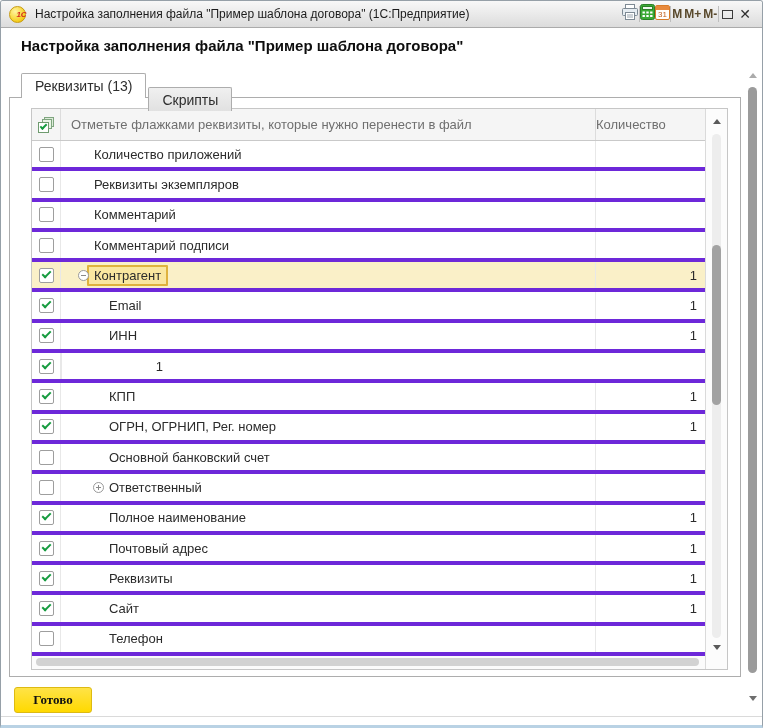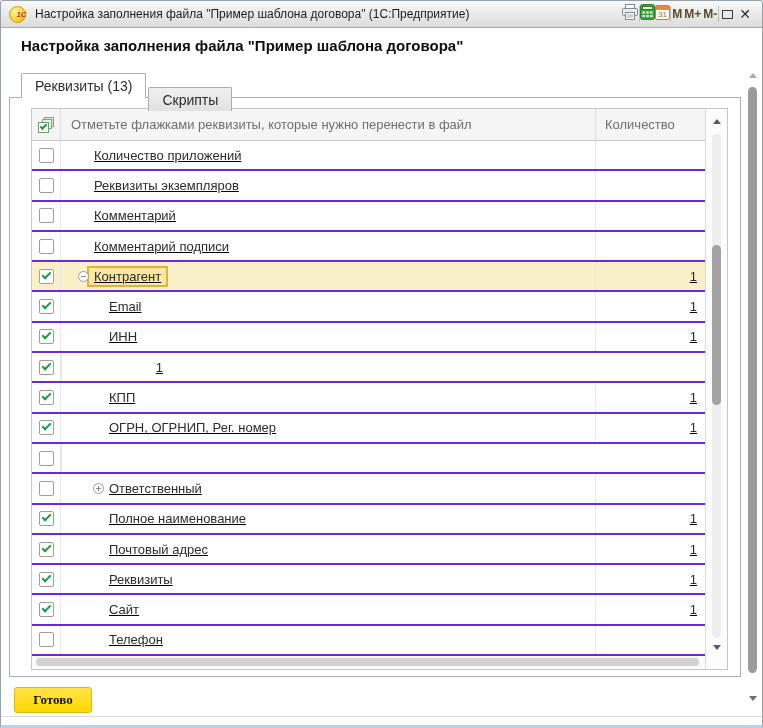--- a/index.html
+++ b/index.html
@@ -64,24 +64,24 @@
     border:1px solid #C6C6C6; background:#3b82f6;
     display:flex;
   }
   .tbl-left{ flex:1; display:flex; flex-direction:column; min-width:0; }
   .tbl-head{
     height:32px; flex:none; display:flex; align-items:stretch;
     background:#F5F5F5; border-bottom:1px solid #C9C9C9;
   }
   .hc-check{ width:29px; flex:none; border-right:1px solid #DCDCDC; display:flex; align-items:center; justify-content:center; }
   .hc-main{ flex:1; display:flex; align-items:center; padding-left:10px; font-size:13px; color:#6F6F6F; min-width:0; }
-  .hc-count{ width:110px; flex:none; border-left:1px solid #DCDCDC; display:flex; align-items:center; padding-left:9px; font-size:13px; color:#6F6F6F; }
+  .hc-count{ width:110px; flex:none; border-left:1px solid #DCDCDC; display:flex; align-items:center; font-size:13px; color:#6F6F6F; }
 
   .rows{ flex:1; display:flex; flex-direction:column; }
-  .row{ flex:1; display:flex; align-items:stretch; border-bottom:2px solid #6d28d9; background:#fff;text-decoration:underline; }
+  .row{ flex:1; display:flex; align-items:stretch; border-bottom:4px solid #6d28d9; background:#fff; }
   .row.selected{ background:#FAF0C8; }
   .cell-check{ width:29px; flex:none; border-right:1px solid #E8E8E8; display:flex; align-items:center; justify-content:center; }
   .cell-main{ flex:1; display:flex; align-items:center; font-size:13px; color:#2B2B2B; min-width:0; }
   .cell-main.lvl0{ padding-left:17px; }
   .cell-main.lvl1{ padding-left:32px; }
   .cell-count{ width:110px; flex:none; border-left:1px solid #E8E8E8; display:flex; align-items:center; justify-content:flex-end; padding-right:8px; font-size:13px; color:#2B2B2B; }
 
   .checkbox{
     width:15px; height:15px; background:#fff; border:1px solid #9E9E9E; border-radius:2px;
     position:relative; display:inline-block;
@@ -318,20 +318,24 @@
             <div class="cell-main lvl1">
               <span class="expander-slot"></span>
               <span class="rowlabel">ОГРН, ОГРНИП, Рег. номер</span>
             </div>
             <div class="cell-count">1</div>
           </div>
           <div class="row">
             <div class="cell-check">
               <span class="checkbox"></span>
             </div>
+            <div class="cell-main lvl1">
+              <span class="expander-slot"></span>
+              <span class="rowlabel">Основной банковский счет</span>
+            </div>
             <div class="cell-count"></div>
           </div>
           <div class="row">
             <div class="cell-check">
               <span class="checkbox"></span>
             </div>
             <div class="cell-main lvl1">
               <span class="expander plus"></span>
               <span class="rowlabel">Ответственный</span>
             </div>

